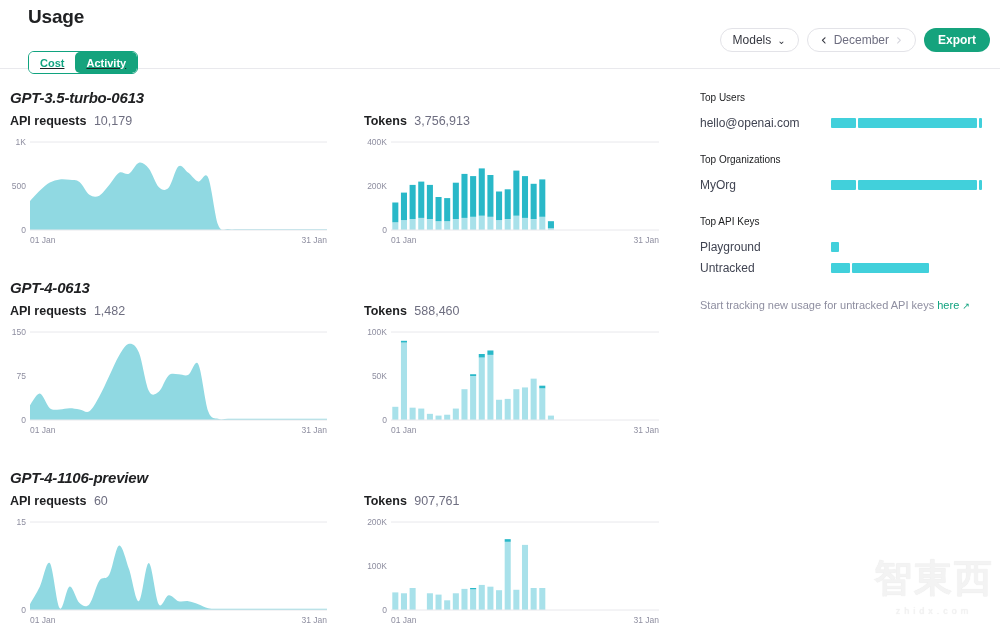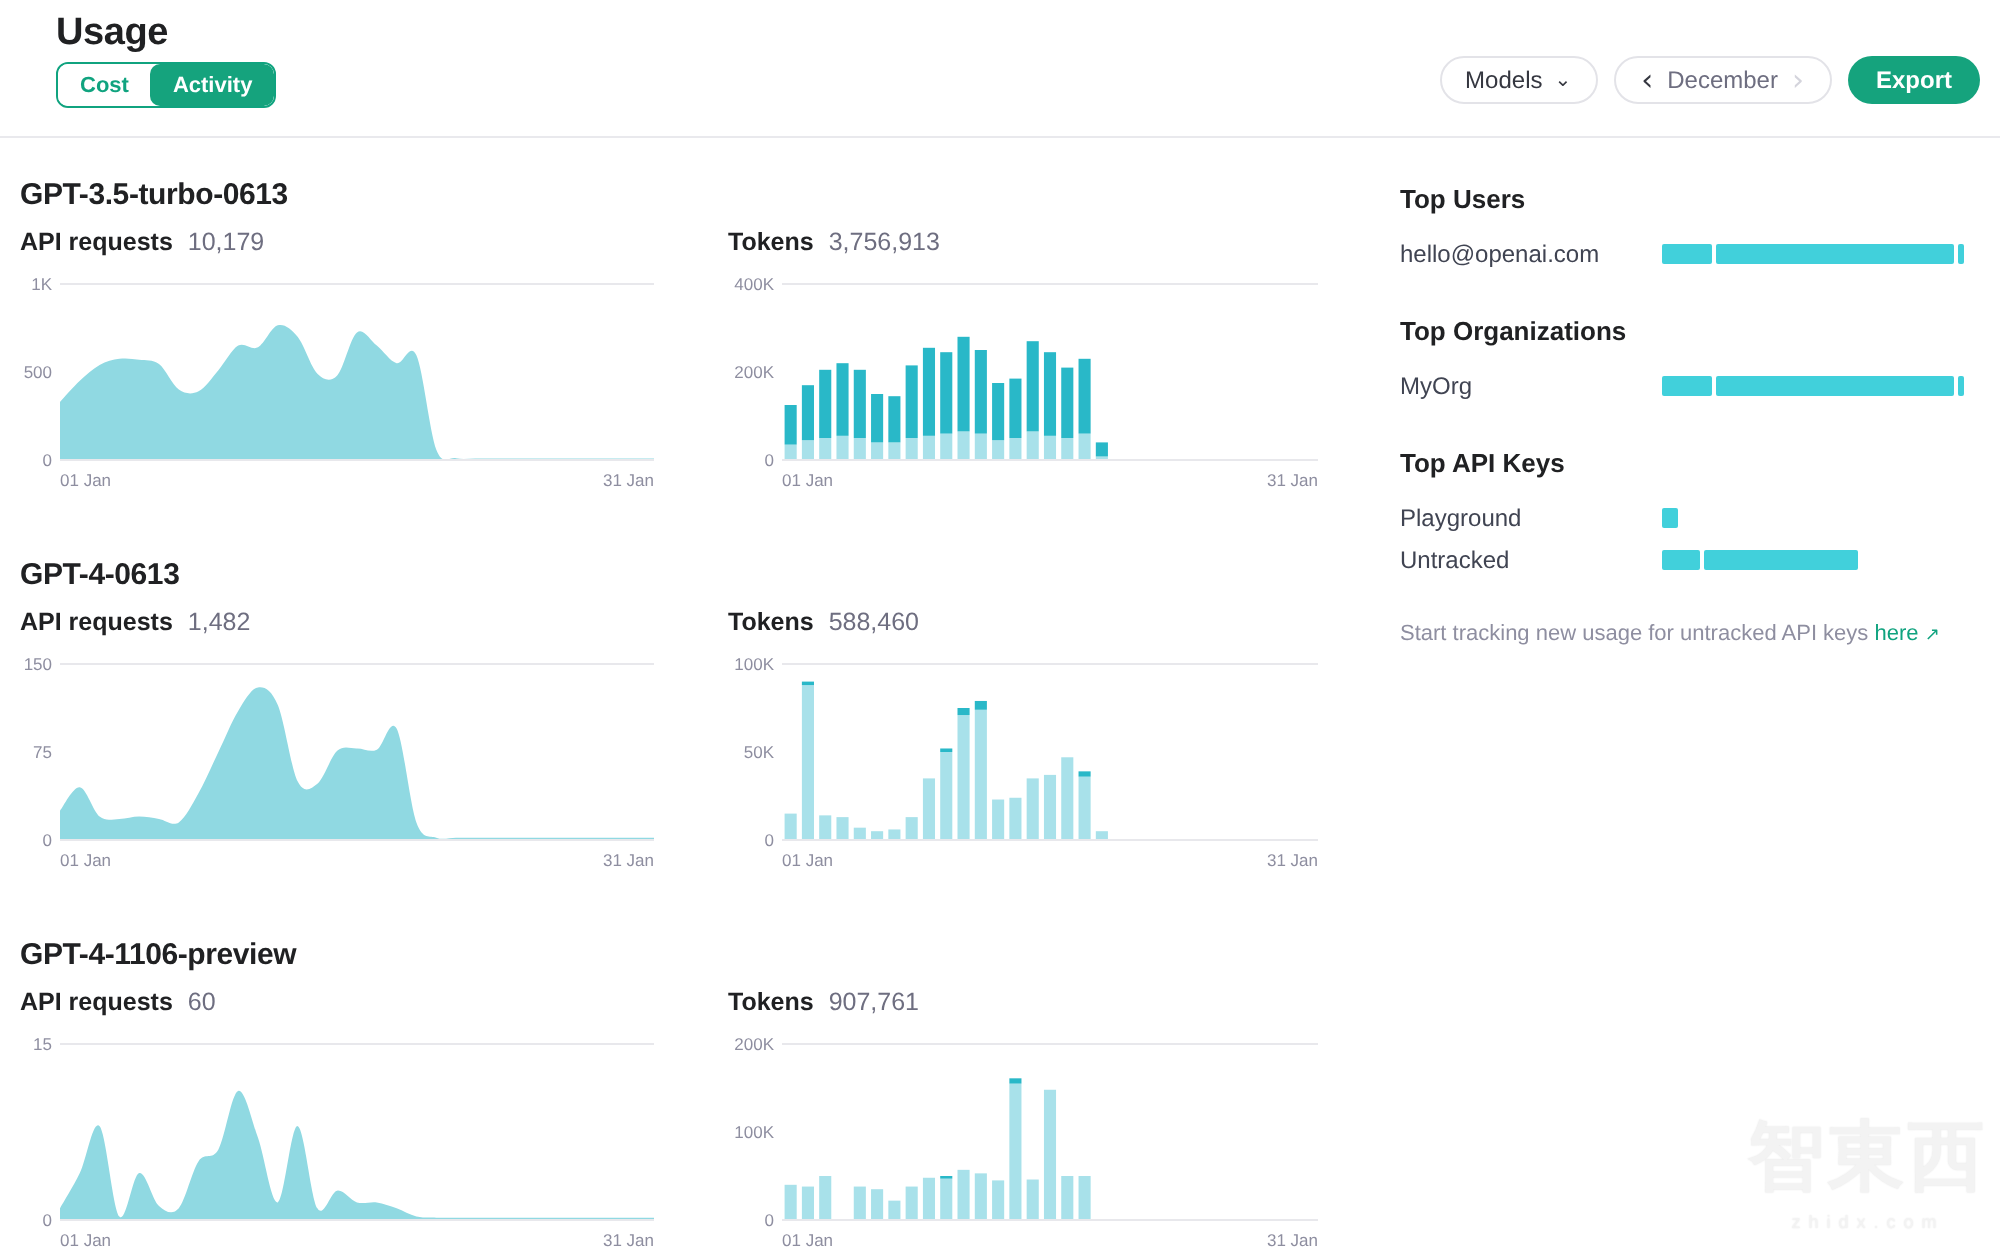--- a/index.html
+++ b/index.html
@@ -1,50 +1,50 @@
 <!DOCTYPE html>
 <html><head>
 <meta charset="utf-8">
 <style>
   * { margin:0; padding:0; box-sizing:border-box; }
   html,body { width:1000px; height:626px; background:#fff; overflow:hidden;
     font-family:"Liberation Sans", sans-serif; color:#202123; }
   .header { position:relative; padding:6px 12px 0 28px; height:60px; }
   .page-title { font-size:19px; font-weight:700; letter-spacing:-0.2px; }
-  .toggle-group { display:inline-flex; margin-top:3px; border:1px solid #10a37f;
-    border-radius:6px; overflow:hidden; height:23px; }
+  .toggle-group { display:inline-flex; margin-top:23px; border:1px solid #10a37f;
+    border-radius:6px; overflow:hidden; height:23px;text-decoration:underline; }
   .toggle-btn { font-size:11px; font-weight:700; padding:0 11px; display:flex;
     align-items:center; cursor:pointer; background:#fff; color:#10a37f; border:none; }
   .toggle-btn.active { background:#15a37d; color:#fff; border-radius:5px; }
   .header-controls { position:absolute; right:10px; top:28px; display:flex; gap:8px; align-items:flex-start; }
   .pill { height:24px; border:1px solid #e3e3e8; border-radius:14px; background:#fff;
     display:flex; align-items:center; font-size:12px; color:#353740; padding:0 12px; cursor:pointer; }
   .pill .chev-down { font-size:10px; margin-left:6px; color:#353740; }
   .month-pill { padding:0 8px; gap:2px; }
   .chev-btn { background:none; border:none; font-size:15px; line-height:1; padding:0 5px;
     color:#353740; cursor:pointer; font-family:"DejaVu Sans", sans-serif; }
   .chev-btn.disabled { color:#d4d4dc; }
   .month-label { color:#6e6e80; min-width:52px; text-align:center; }
   .export-btn { height:24px; border:none; border-radius:14px; background:#15a37d; color:#fff;
     font-size:12px; font-weight:700; padding:0 14px; cursor:pointer; }
   .divider { border-top:1px solid #e9e9ed; margin-top:8px; }
   .main { display:flex; padding:20px 10px 0 10px; }
   .charts-col { width:672px; }
   .section { margin-bottom:31px; }
-  .model-title { font-size:15px; font-weight:700; letter-spacing:-0.2px; margin-bottom:8px; }
+  .model-title { font-size:15px; font-weight:700; letter-spacing:-0.2px; margin-bottom:8px;font-style:italic; }
   .chart-row { display:flex; gap:32px; }
   .chart-block-a { width:322px; }
   .chart-block-b { width:300px; }
   .metric-line { font-size:12.5px; margin-bottom:2px; }
   .metric-label { font-weight:700; color:#202123; }
   .metric-value { color:#6e6e80; margin-left:4px; }
   svg.chart { display:block; }
   .sidebar { width:300px; padding-left:18px; padding-top:3px; }
   .sb-group { margin-bottom:24px; }
-  .sb-title { font-size:13px; font-weight:700; margin-bottom:13px; }
+  .sb-title { font-size:10px; font-weight:400; margin-bottom:13px; }
   .sb-row { display:flex; align-items:center; margin-bottom:7px; }
   .sb-label { width:131px; font-size:12px; color:#404452; flex-shrink:0; }
   .sb-track { width:158px; height:10px; display:flex; gap:2px; }
   .sb-seg { background:#41d0db; height:10px; border-radius:1px; }
   .sb-footnote { font-size:11px; color:#8e8ea0; margin-top:2px; }
   .sb-footnote .link { color:#10a37f; cursor:pointer; }
   .sb-footnote .ext { color:#10a37f; font-size:9px; }
   .watermark { position:absolute; right:6px; bottom:10px; text-align:center;
     color:#f3f3f3; text-shadow:0 0 1px #e4e4e4; pointer-events:none; }
   .watermark .wm-main { font-size:38px; font-weight:700; letter-spacing:2px; }

